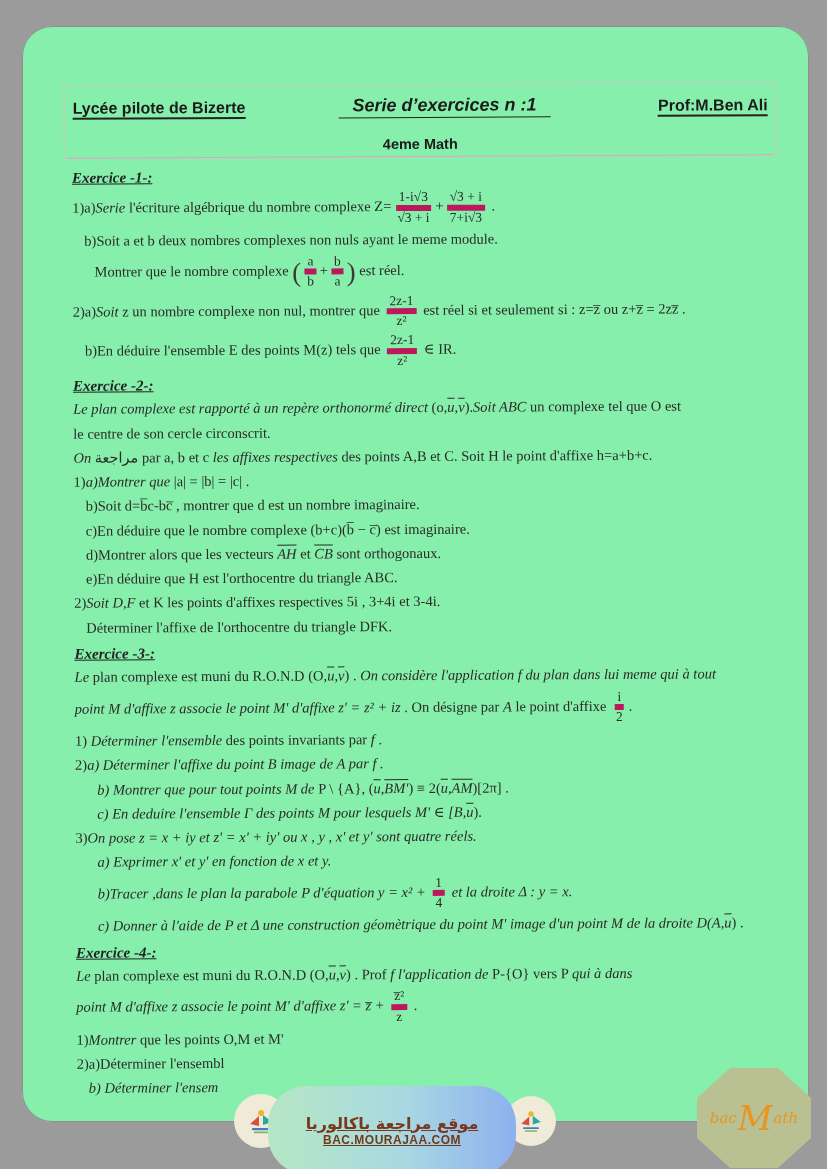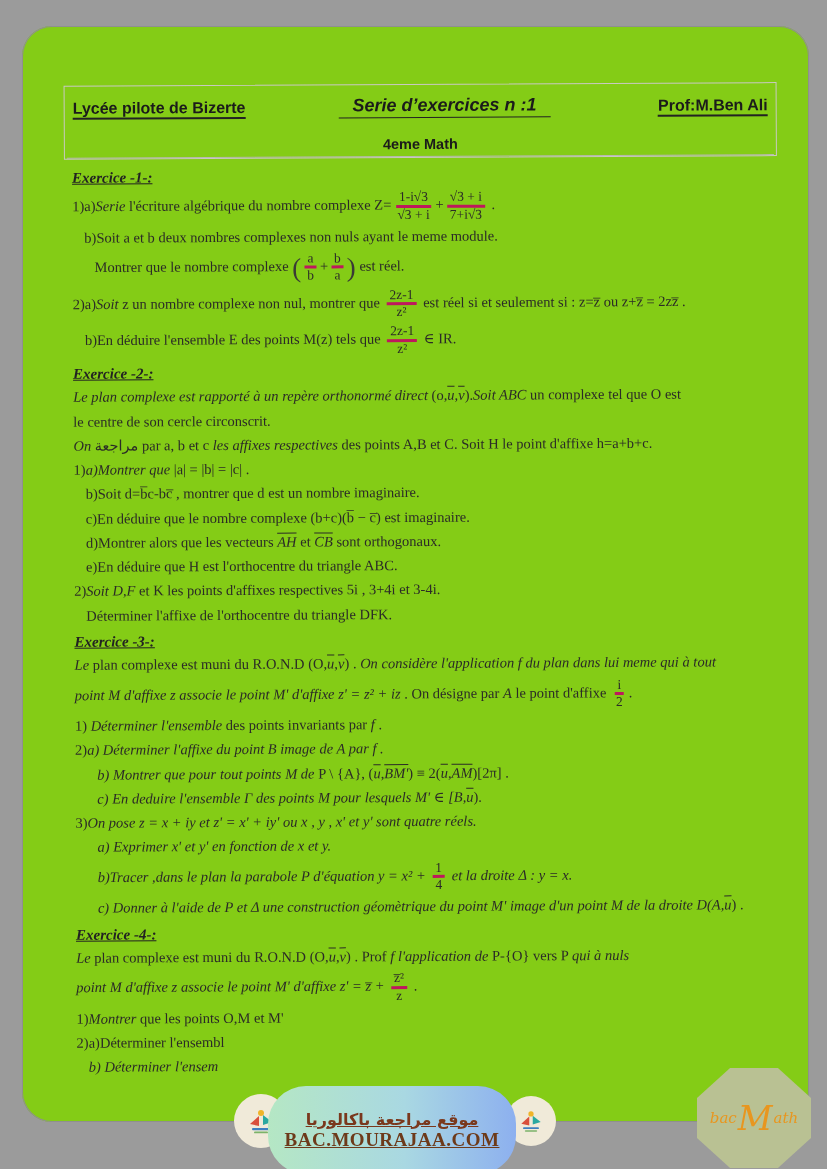--- a/index.html
+++ b/index.html
@@ -5,21 +5,21 @@
   html,body{margin:0;padding:0;}
   body{
     width:827px;height:1169px;
     background:#9b9b9b;
     position:relative;
     overflow:hidden;
     font-family:"Liberation Serif","DejaVu Serif",serif;
   }
   .paper{
     position:absolute;left:22px;top:26px;width:787px;height:1096px;
-    background:#84cc16;border-radius:30px;
+    background:#86efac;border-radius:30px;
     overflow:hidden;
     box-shadow:0 0 0 1px #8f8f8f inset;
   }
   .inner{position:absolute;left:0;top:0;right:0;transform:rotate(-0.3deg);}
   
   .header-box{
     margin:58px 30px 0 44px;
     border:1px solid #c9c9c2;
     font-family:"Liberation Sans","DejaVu Sans",sans-serif;
     color:#1b1b1b;
@@ -49,38 +49,38 @@
   }
   .doc-line{margin:2.5px 0;line-height:1.5;}
   .ind1{padding-left:12px;}
   .ind2{padding-left:22px;}
   .it{font-style:italic;}
   .vec{text-decoration:overline;font-style:italic;}
   .frac{
     display:inline-flex;flex-direction:column;align-items:center;
     vertical-align:middle;margin:1px 3px;line-height:1.08;font-size:0.93em;
   }
-  .frac .num{padding:0 3px;border-bottom:3px solid #be185d;}
+  .frac .num{padding:0 3px;border-bottom:6px solid #be185d;}
   .frac .den{padding:0 3px;}
   .bigp{font-size:1.85em;font-weight:300;vertical-align:middle;line-height:0.9;color:#3a3a36;}
   
   .pill{
     position:absolute;left:268px;top:1086px;width:248px;height:88px;
     border-radius:38px;
     background:linear-gradient(90deg,#b5e7c4 0%,#a9d8e2 55%,#8db0ef 100%);
     display:flex;flex-direction:column;align-items:center;justify-content:center;
     z-index:30;
   }
   .pill .ar{
     font-family:"DejaVu Sans",sans-serif;font-weight:bold;font-size:16px;
     color:#7a381d;text-decoration:underline;direction:rtl;
   }
   .pill .site{
-    font-family:Liberation Serif, serif;font-weight:bold;
-    font-size:19px;color:#6d3a1a;text-decoration:underline;letter-spacing:0.5px;
+    font-family:Liberation Sans, sans-serif;font-weight:bold;
+    font-size:12px;color:#6d3a1a;text-decoration:underline;letter-spacing:0.5px;
   }
   .badge{
     position:absolute;width:54px;height:54px;border-radius:50%;
     background:#f0ead9;z-index:29;display:flex;align-items:center;justify-content:center;
   }
   .badge.left{left:234px;top:1094px;}
   .badge.right{left:506px;top:1096px;width:50px;height:50px;}
   
   .swoosh{
     position:absolute;left:730px;top:1058px;width:110px;height:120px;
@@ -170,21 +170,21 @@
           <div class="doc-line"><span class="tx">3)</span><span class="it">On pose z = x + iy et z' = x' + iy' ou x , y , x' et y' sont quatre réels.</span></div>
           <div class="doc-line ind2"><span class="it">a) Exprimer x' et y' en fonction de x et y.</span></div>
           <div class="doc-line ind2"><span class="it">b)Tracer ,dans le plan la parabole P d'équation y = x² + </span><span class="frac">
               <span class="num">1</span>
               <span class="den">4</span>
             </span><span class="it"> et la droite Δ : y = x.</span></div>
           <div class="doc-line ind2"><span class="it">c) Donner à l'aide de P et Δ une construction géomètrique du point M' image d'un point M de la droite D(A,</span><span class="vec">u</span><span class="tx">) .</span></div>
         </div>
         <div class="ex-block">
           <div class="ex-title">Exercice -4-:</div>
-          <div class="doc-line"><span class="it">Le</span><span class="tx"> plan complexe est muni du R.O.N.D (O,</span><span class="vec">u</span><span class="tx">,</span><span class="vec">v</span><span class="tx">) . Prof </span><span class="it">f l'application de</span><span class="tx"> P-{O} vers P </span><span class="it">qui à nuls</span></div>
+          <div class="doc-line"><span class="it">Le</span><span class="tx"> plan complexe est muni du R.O.N.D (O,</span><span class="vec">u</span><span class="tx">,</span><span class="vec">v</span><span class="tx">) . Prof </span><span class="it">f l'application de</span><span class="tx"> P-{O} vers P </span><span class="it">qui à dans</span></div>
           <div class="doc-line"><span class="it">point M d'affixe z associe le point M' d'affixe z' = z̅ + </span><span class="frac">
               <span class="num">z̅²</span>
               <span class="den">z</span>
             </span><span class="tx"> .</span></div>
           <div class="doc-line"><span class="tx">1)</span><span class="it">Montrer</span><span class="tx"> que les points O,M et M'</span></div>
           <div class="doc-line"><span class="tx">2)a)Déterminer l'ensembl</span></div>
           <div class="doc-line ind1"><span class="it">b) Déterminer l'ensem</span></div>
         </div>
       </div>
 

